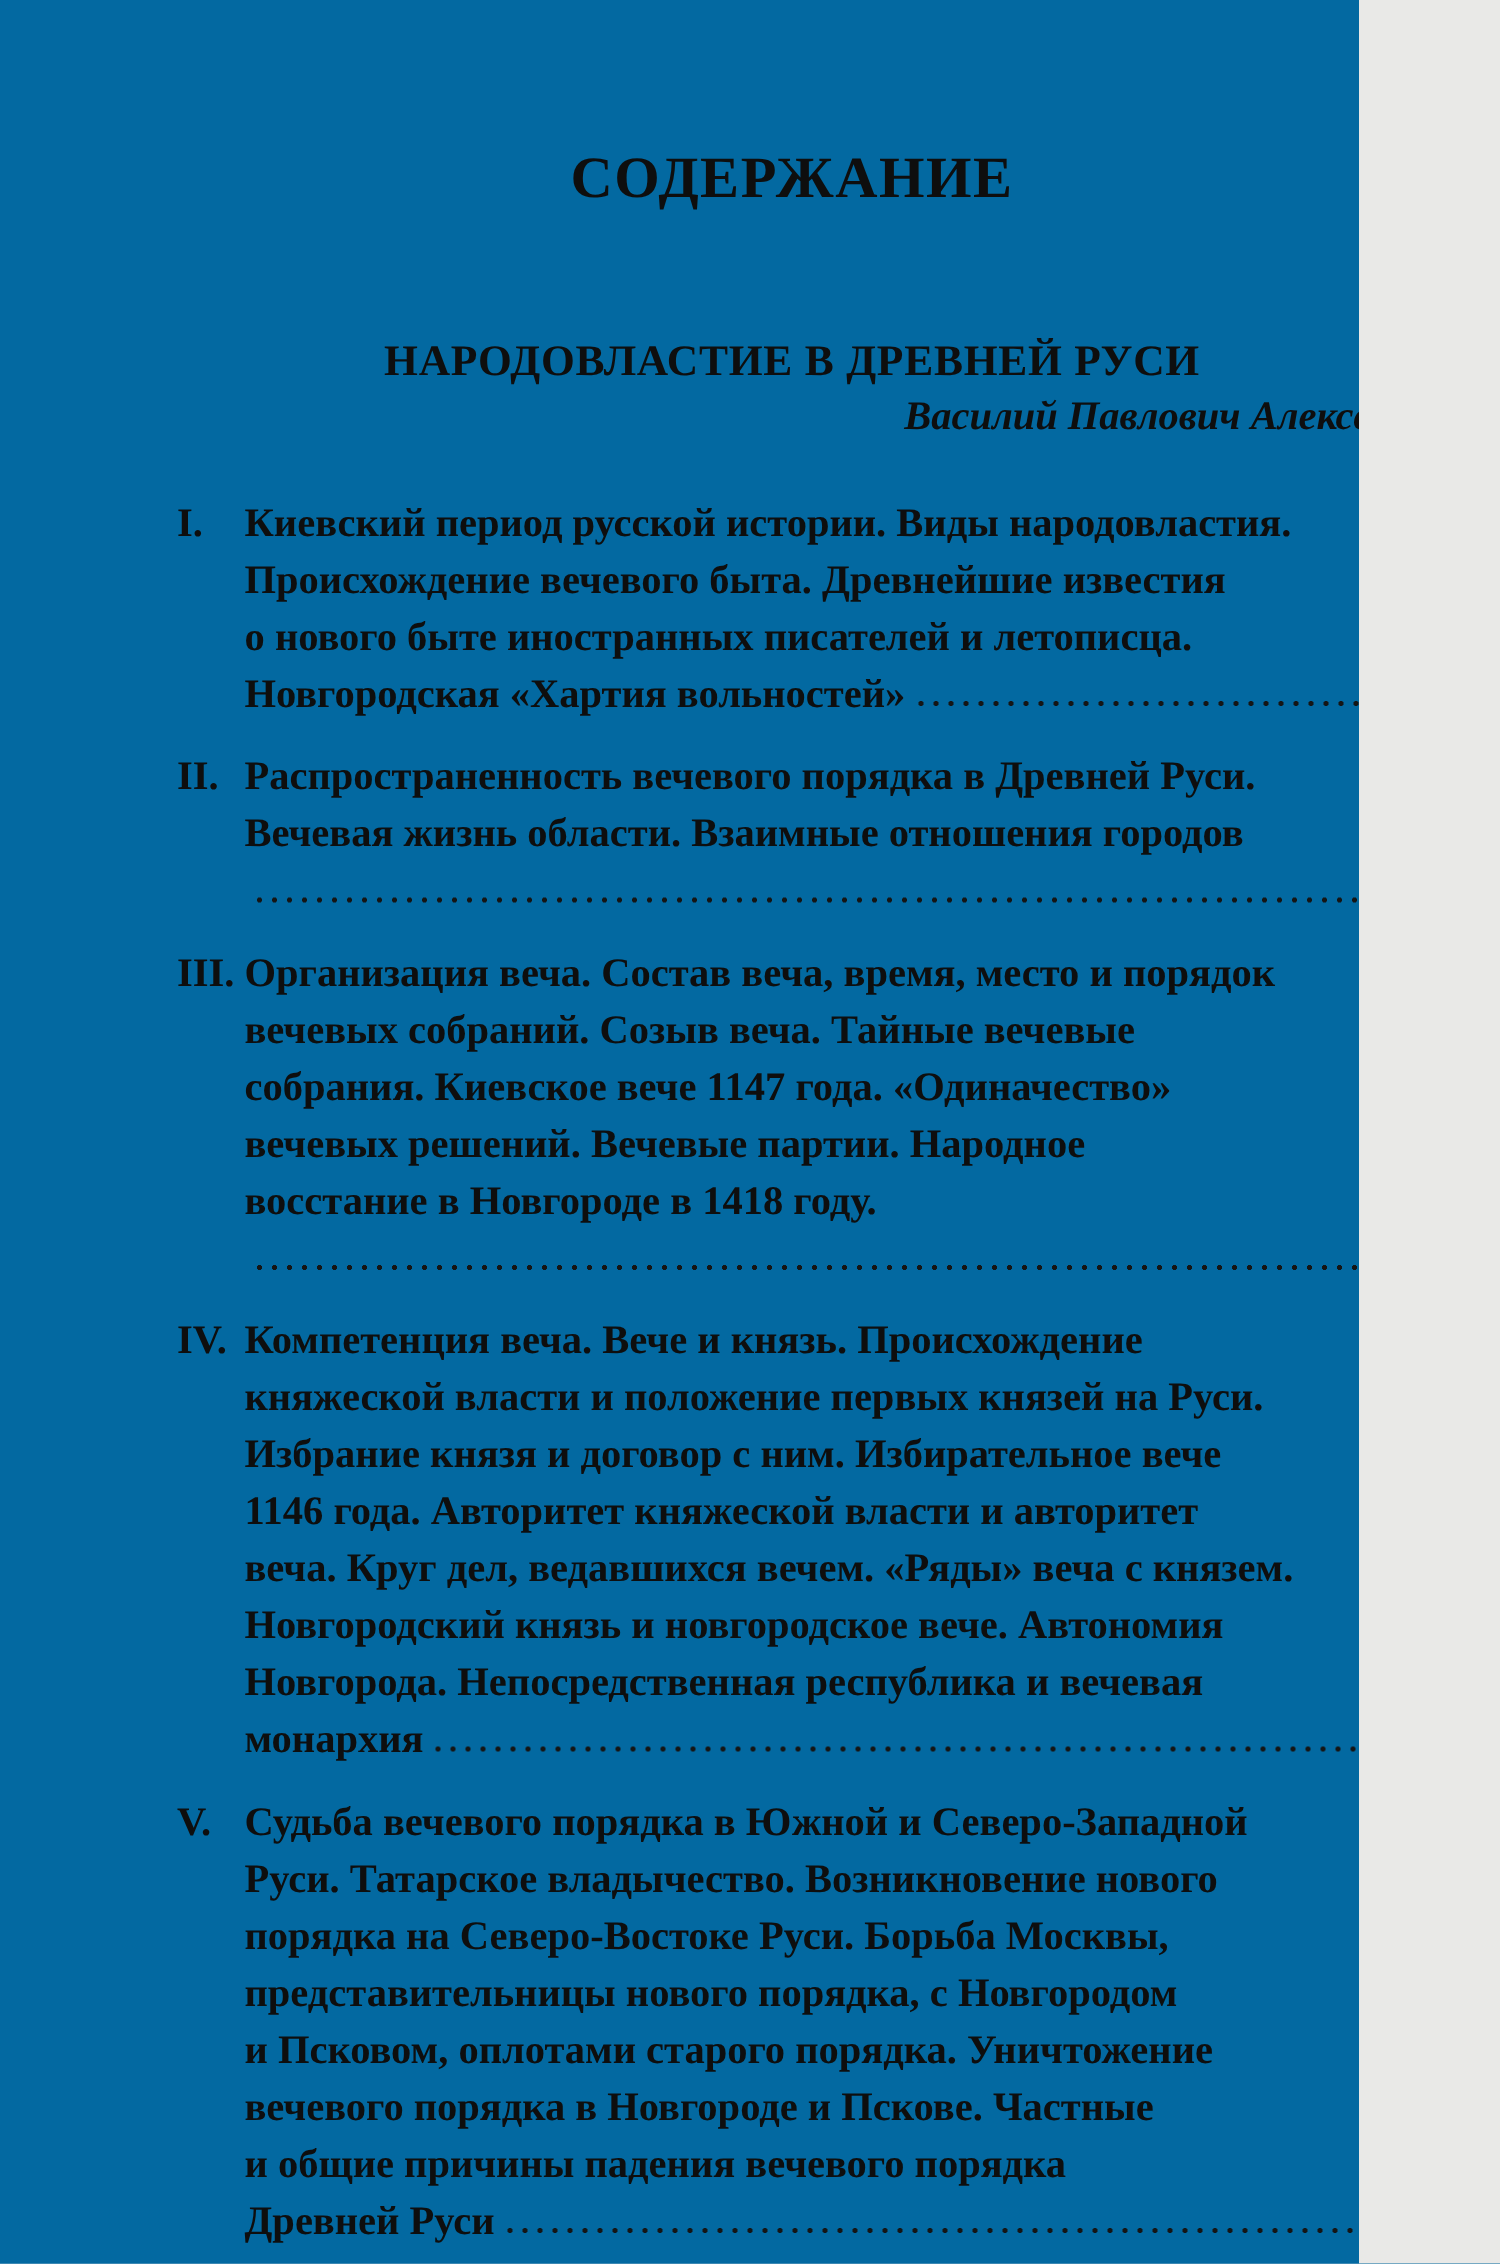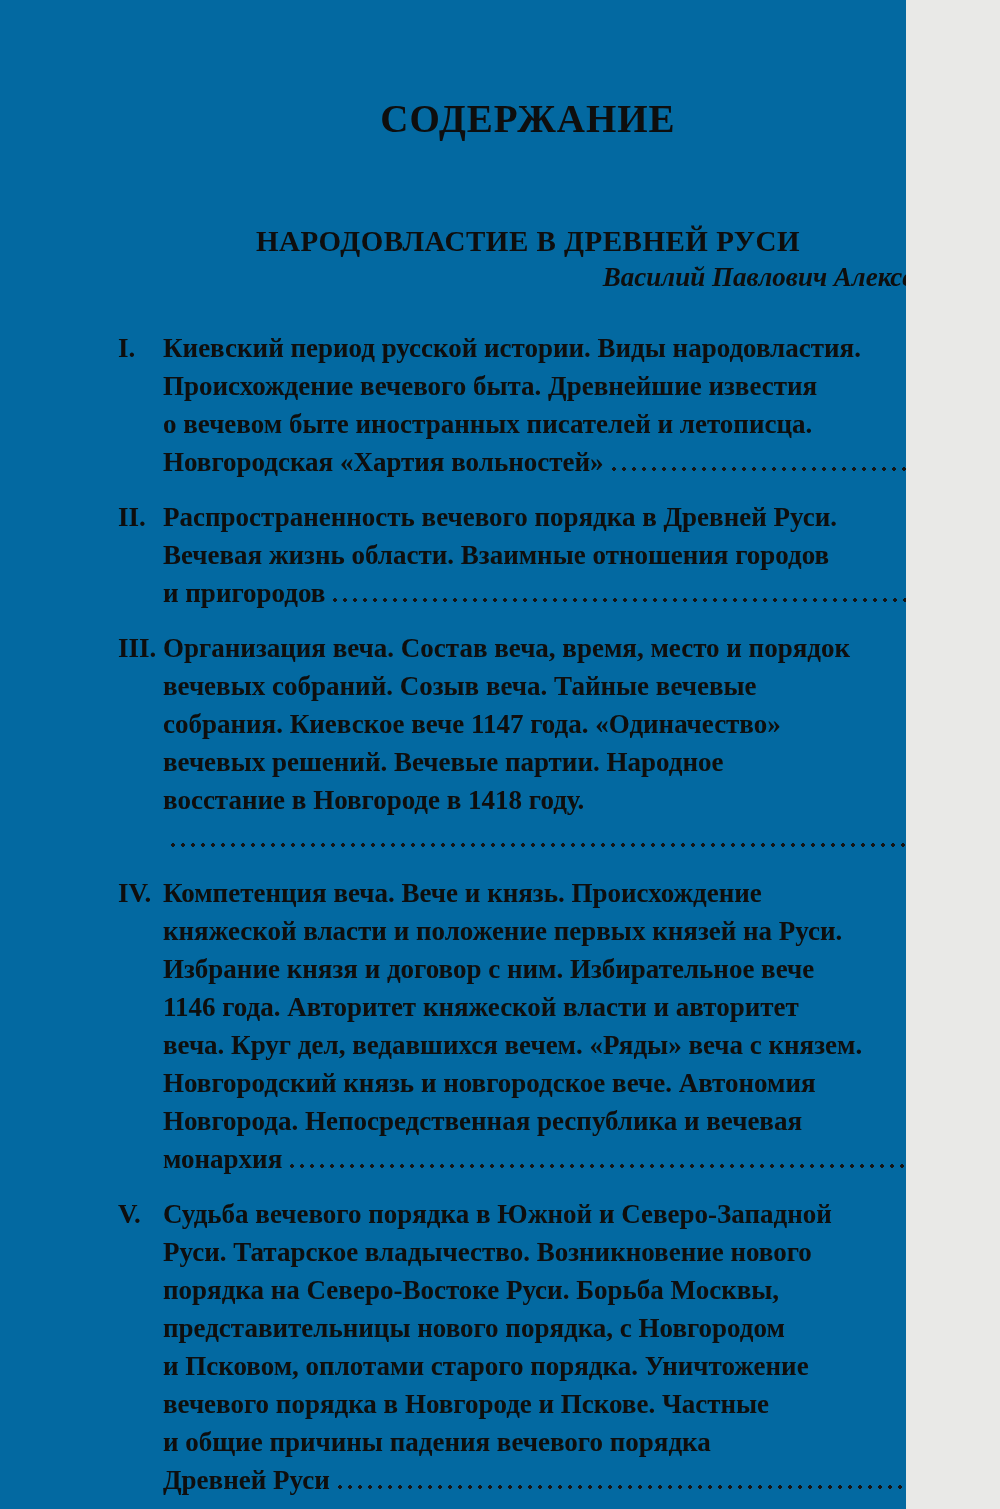--- a/index.html
+++ b/index.html
@@ -84,31 +84,30 @@
 <body>
 
 <div class="page">
   <div class="content">
     <h1 class="title">СОДЕРЖАНИЕ</h1>
     <h2 class="section-heading">НАРОДОВЛАСТИЕ В ДРЕВНЕЙ РУСИ</h2>
     <div class="author">Василий Павлович Алексеев</div>
     <div class="toc" id="toc">
   <div class="entry">
     <span class="numeral">I.</span>
-    <span class="entry-body"><div class="entry-line">Киевский период русской истории. Виды народовластия.</div><div class="entry-line">Происхождение вечевого быта. Древнейшие известия</div><div class="entry-line">о вечевом быте иностранных писателей и летописца.</div><div class="entry-line last-line">
+    <span class="entry-body"><div class="entry-line">Киевский период русской истории. Виды народовластия.</div><div class="entry-line">Происхождение вечевого быта. Древнейшие известия</div><div class="entry-line">о нового быте иностранных писателей и летописца.</div><div class="entry-line last-line">
               <span class="line-text">Новгородская «Хартия вольностей»</span>
               <span class="leader"></span>
               <span class="page-num">3</span>
             </div></span>
   </div>
 
   <div class="entry">
     <span class="numeral">II.</span>
     <span class="entry-body"><div class="entry-line">Распространенность вечевого порядка в Древней Руси.</div><div class="entry-line">Вечевая жизнь области. Взаимные отношения городов</div><div class="entry-line last-line">
-              <span class="line-text">и пригородов</span>
               <span class="leader"></span>
               <span class="page-num">18</span>
             </div></span>
   </div>
 
   <div class="entry">
     <span class="numeral">III.</span>
     <span class="entry-body"><div class="entry-line">Организация веча. Состав веча, время, место и порядок</div><div class="entry-line">вечевых собраний. Созыв веча. Тайные вечевые</div><div class="entry-line">собрания. Киевское вече 1147 года. «Одиначество»</div><div class="entry-line">вечевых решений. Вечевые партии. Народное</div><div class="entry-line">восстание в Новгороде в 1418 году.</div><div class="entry-line last-line">
               <span class="leader"></span>
               <span class="page-num">22</span>

